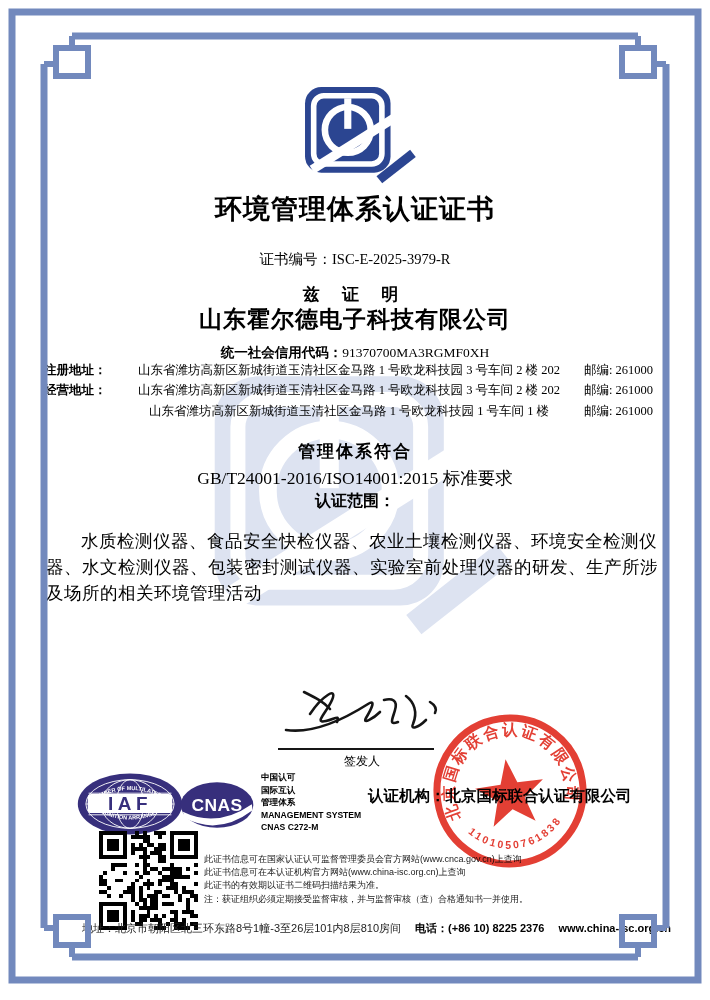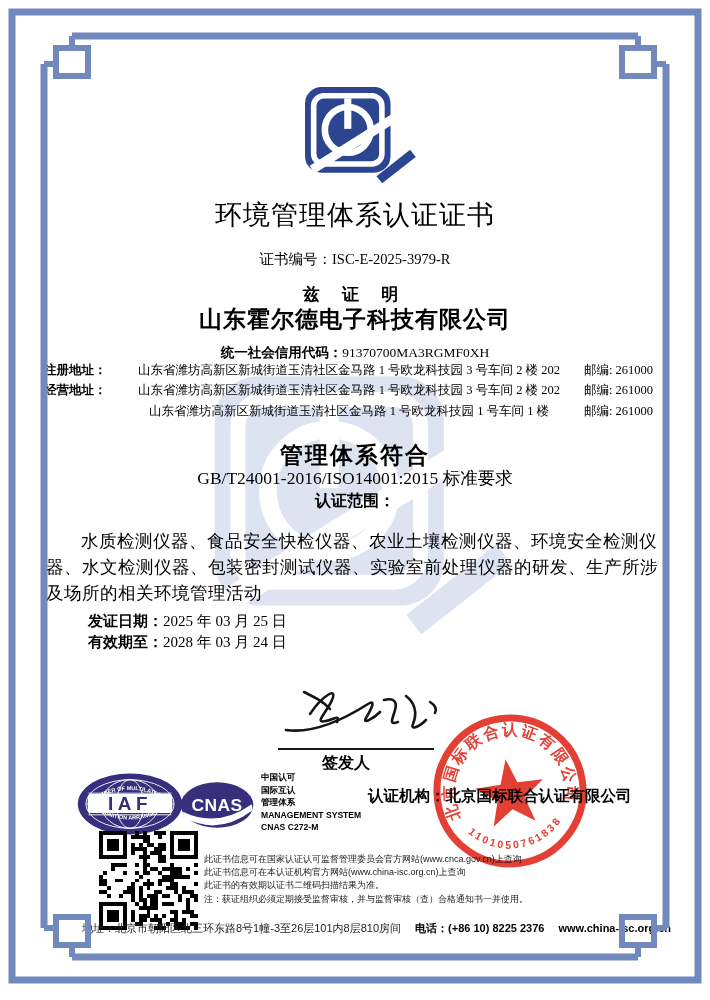--- a/index.html
+++ b/index.html
@@ -6,45 +6,45 @@
   .page{position:relative;width:710px;height:1000px;background:#fff;overflow:hidden;
         font-family:"Liberation Serif","DejaVu Serif",serif;color:#000;}
   .abs{position:absolute;}
   .ctr{left:0;right:0;text-align:center;}
   
   .border-svg{position:absolute;inset:0;z-index:3;pointer-events:none;}
   
   .watermark{position:absolute;left:212px;top:372px;width:300px;height:276px;color:#dde3f1;z-index:0;}
   
   .logo{position:absolute;left:304px;top:86px;width:112px;height:102px;color:#2b4591;z-index:1;}
-  .title{top:197px;font-size:27px;font-weight:normal;letter-spacing:1px;z-index:1;}
+  .title{top:191px;font-size:27px;font-weight:bold;letter-spacing:1px;z-index:1;}
   .certno{top:250px;font-size:14.5px;z-index:1;}
   .hereby{top:283px;font-size:17px;font-weight:bold;letter-spacing:9px;z-index:1;}
   .company{top:304px;font-size:23px;font-weight:bold;letter-spacing:1px;z-index:1;}
   .uscc{top:344px;font-size:13.5px;z-index:1;}
   .uscc .lbl{font-weight:bold;}
   .addr-block{top:361px;left:44px;right:40px;z-index:1;}
   .addr-row{display:flex;align-items:baseline;font-size:12.5px;line-height:19.5px;}
   .addr-row .lbl{flex:0 0 70px;font-weight:bold;text-align:left;white-space:nowrap;}
   .addr-row .txt{flex:1;text-align:center;white-space:nowrap;}
   .addr-row .zip{flex:0 0 86px;text-align:left;}
   .addr-row.third{margin-top:2px;}
   
-  .sys-head{top:440px;font-size:23px;font-weight:bold;letter-spacing:2px;z-index:1;}
+  .sys-head{top:440px;font-size:17px;font-weight:bold;letter-spacing:2px;z-index:1;}
   .standard{top:466px;font-size:17.5px;z-index:1;}
   .scope-lbl{top:491px;font-size:16px;font-weight:bold;z-index:1;}
   .scope{top:528px;left:46px;right:42px;font-size:17.5px;line-height:26px;font-weight:normal;
          text-align:left;text-indent:2em;letter-spacing:.5px;z-index:1;}
   .dates{top:611px;left:88px;font-size:15px;line-height:21px;z-index:1;}
   .dates .lbl{font-weight:bold;}
   
   .sans{font-family:"Liberation Sans","DejaVu Sans",sans-serif;}
   .sig{left:280px;top:678px;width:165px;height:68px;z-index:1;}
   .sig-line{left:278px;top:748px;width:156px;border-top:2px solid #161616;z-index:1;}
-  .sig-label{left:268px;top:753px;width:156px;text-align:center;font-size:16px;font-weight:bold;z-index:1;}
+  .sig-label{left:284px;top:753px;width:156px;text-align:center;font-size:12px;font-weight:normal;z-index:1;}
   .iaf{left:76px;top:771px;width:108px;height:66px;z-index:1;}
   .cnas{left:178px;top:780px;width:78px;height:53px;z-index:1;}
   .cnas-lines{left:253px;top:771px;font-size:8.6px;line-height:12.6px;font-weight:bold;z-index:1;padding-left:8px;}
   .agency{left:368px;top:786px;font-size:15.5px;font-weight:bold;z-index:1;white-space:nowrap;}
   .seal{left:430px;top:711px;width:160px;height:160px;z-index:2;opacity:.9;mix-blend-mode:multiply;
         transform:rotate(-8deg);}
   .qr{left:99px;top:831px;width:99px;height:99px;z-index:1;}
   .notes{left:204px;top:853px;font-size:9px;line-height:13.2px;color:#1a1a1a;z-index:1;white-space:nowrap;}
   .footer{left:82px;top:921px;right:40px;font-size:11px;color:#222;z-index:1;white-space:nowrap;}
   .footer .b{font-weight:bold;color:#000;}
@@ -116,28 +116,20 @@
       <span class="txt">山东省潍坊高新区新城街道玉清社区金马路 1 号欧龙科技园 1 号车间 1 楼</span>
       <span class="zip">邮编: 261000</span>
     </div>
   </div>
 
   <div class="abs ctr sys-head">管理体系符合</div>
   <div class="abs ctr standard">GB/T24001-2016/ISO14001:2015 标准要求</div>
   <div class="abs ctr scope-lbl">认证范围：</div>
   <div class="abs scope">水质检测仪器、食品安全快检仪器、农业土壤检测仪器、环境安全检测仪器、水文检测仪器、包装密封测试仪器、实验室前处理仪器的研发、生产所涉及场所的相关环境管理活动</div>
 
-  <div class="abs dates">
-    <div>
-      <span class="lbl">发证日期：</span><span>2025 年 03 月 25 日</span>
-    </div>
-    <div>
-      <span class="lbl">有效期至：</span><span>2028 年 03 月 24 日</span>
-    </div>
-  </div>
 
   <svg class="abs sig" viewBox="0 0 165 68">
     <g fill="none" stroke="#151515" stroke-width="2.6" stroke-linecap="round">
       <path d="M30 36 C 42 18, 58 8, 52 22 C 47 34, 33 46, 46 43 C 55 41, 60 36, 57 44"></path>
       <path d="M24 14 C 36 20, 44 24, 50 31"></path>
       <path d="M6 52 C 34 56, 66 40, 88 26 C 96 21, 92 30, 86 40 C 82 47, 94 40, 100 34"></path>
       <path d="M104 22 C 112 20, 118 22, 115 32 C 113 40, 108 48, 118 44"></path>
       <path d="M126 18 C 134 24, 138 34, 133 46 C 130 52, 138 50, 146 42"></path>
       <path d="M150 24 C 155 27, 157 31, 155 35"></path>
     </g>

